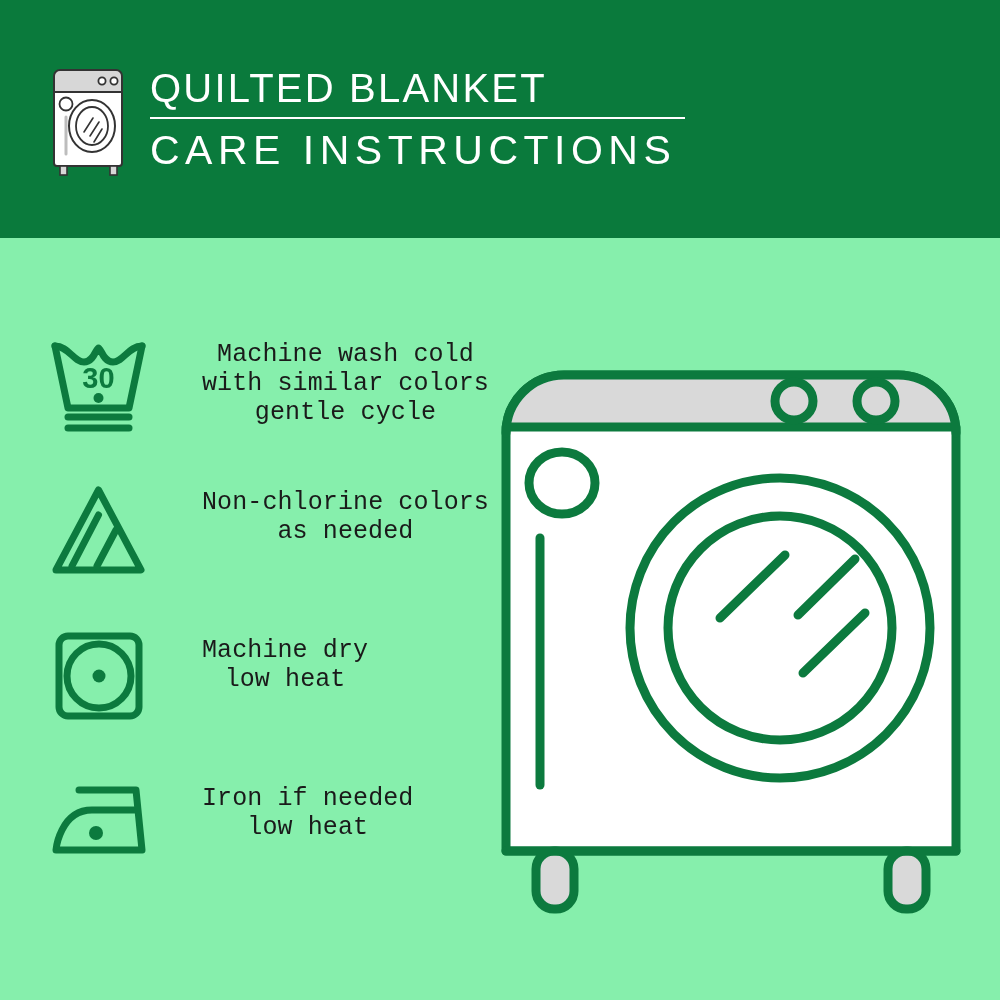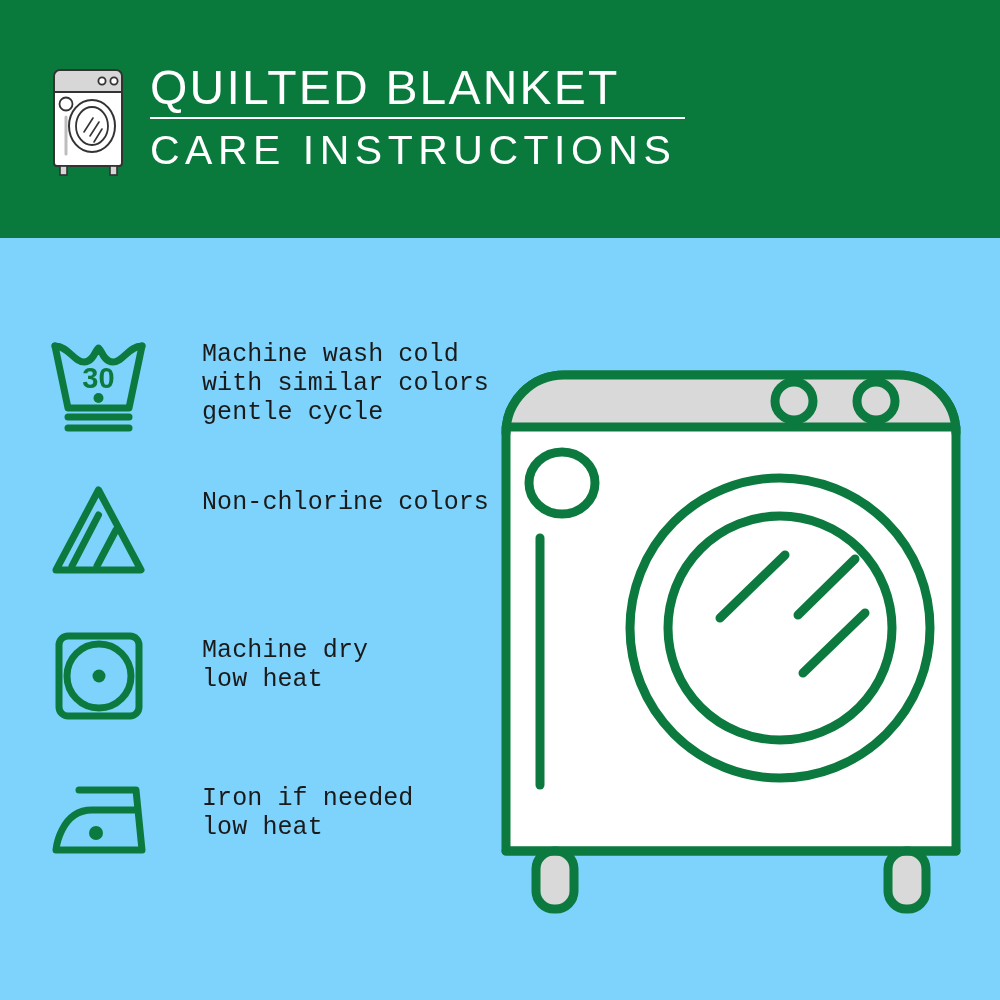--- a/index.html
+++ b/index.html
@@ -38,21 +38,21 @@
     margin-right: 14px;
   }
   .header-titles {
     display: flex;
     flex-direction: column;
     justify-content: flex-start;
     padding-top: 4px;
   }
   .title-main {
     color: #ffffff;
-    font-size: 48px;
+    font-size: 40px;
     font-weight: 400;
     letter-spacing: 2.2px;
     line-height: 44px;
     white-space: nowrap;
     font-family: "Liberation Sans", sans-serif;
   }
   .title-divider {
     height: 2px;
     background: #ffffff;
     margin-top: 7px;
@@ -69,21 +69,22 @@
     font-family: "Liberation Sans", sans-serif;
   }
 
   
   .content {
     position: absolute;
     left: 0;
     top: 238px;
     width: 1000px;
     height: 762px;
-    background: #7dd3fc;
+    background: #86efac;
+    text-align: center;
   }
 
   .care-list {
     position: absolute;
     left: 46px;
     top: 94px;
     width: 430px;
   }
   .care-row {
     display: flex;
@@ -188,20 +189,21 @@
         <svg width="105" height="100" viewBox="0 0 105 100" xmlns="http://www.w3.org/2000/svg">
           <g fill="none" stroke="#0C7A3E" stroke-width="7" stroke-linecap="round" stroke-linejoin="round">
             <path d="M52.5 10 L95 90 L10 90 Z"></path>
             <line x1="52.5" y1="35" x2="26" y2="86"></line>
             <line x1="70" y1="50" x2="51" y2="86"></line>
           </g>
         </svg>
       </div>
       <div class="care-text">
         <div>Non-chlorine colors</div>
+        <div>as needed</div>
       </div>
     </div>
 
     <div class="care-row">
       <div class="care-symbol">
         <svg width="105" height="100" viewBox="0 0 105 100" xmlns="http://www.w3.org/2000/svg">
           <rect x="13" y="8" width="80" height="80" rx="9" fill="none" stroke="#0C7A3E" stroke-width="7"></rect>
           <circle cx="53" cy="48" r="32" fill="none" stroke="#0C7A3E" stroke-width="7"></circle>
           <circle cx="53" cy="48" r="6.5" fill="#0C7A3E"></circle>
         </svg>

